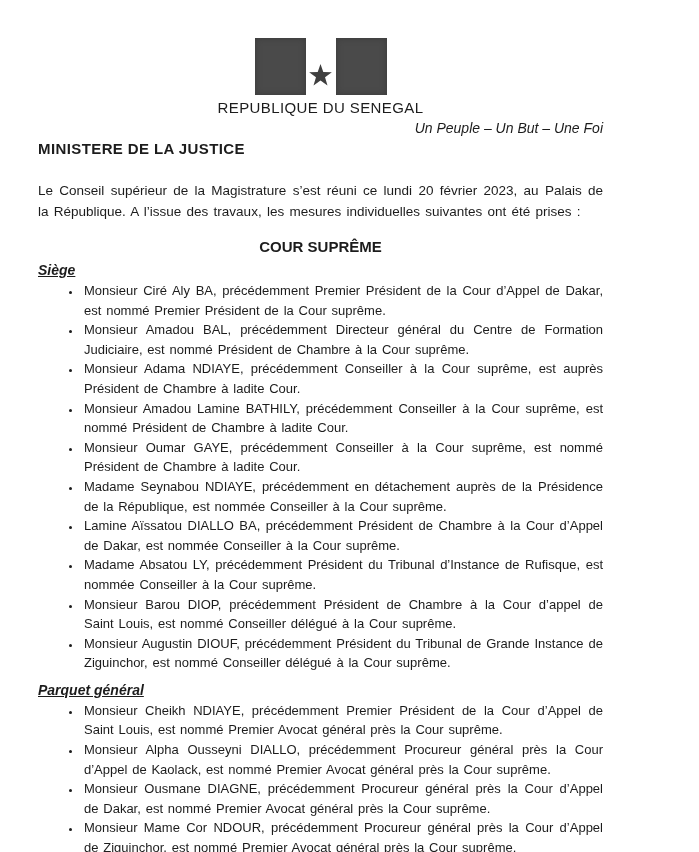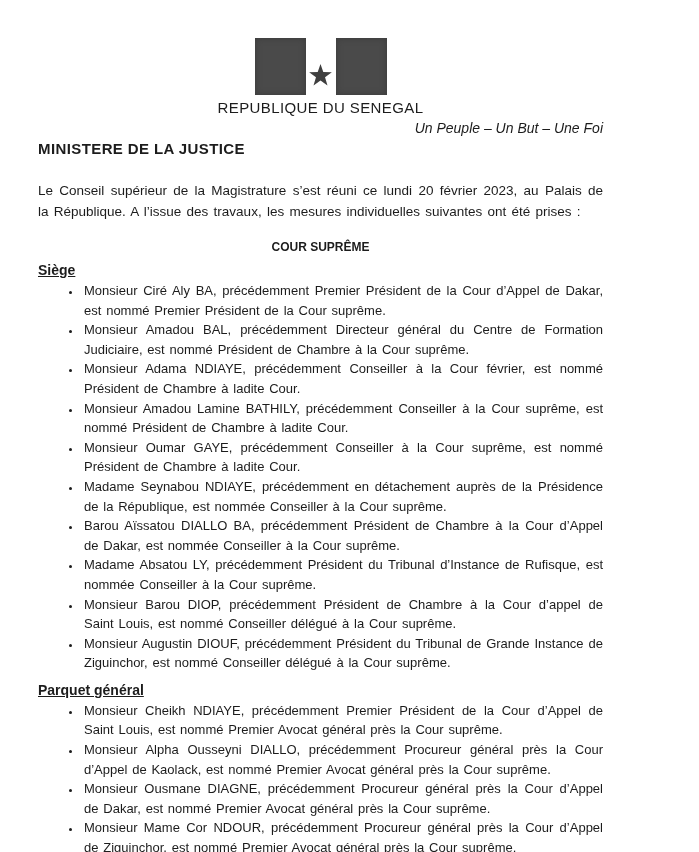--- a/index.html
+++ b/index.html
@@ -68,30 +68,31 @@
   .intro {
     text-align: justify;
     font-size: 13.5px;
     line-height: 21px;
     margin: 22px 0 0 0;
     word-spacing: 1.5px;
   }
   .main-title {
     text-align: center;
     font-weight: bold;
-    font-size: 12px;
+    font-size: 15px;
     line-height: 20px;
     margin: 15px 0 0 0;
   }
   .section-heading {
     font-weight: bold;
     text-decoration: underline;
     font-size: 14px;
     line-height: 18px;
     margin-top: 4px;
+    font-style: italic;
   }
   .item-list {
     list-style: disc outside;
     margin: 2px 0 0 0;
     padding: 0 0 0 44px;
   }
   .item-list li {
     text-align: justify;
     font-size: 13px;
     line-height: 19.6px;
@@ -123,25 +124,25 @@
   <p class="intro">Le Conseil supérieur de la Magistrature s’est réuni ce lundi 20 février 2023, au Palais de la République. A l’issue des travaux, les mesures individuelles suivantes ont été prises :</p>
 
   <div class="main-title">COUR SUPRÊME</div>
 
   <div id="sections">
       <div class="section">
         <div class="section-heading">Siège</div>
         <ul class="item-list">
           <li>Monsieur Ciré Aly BA, précédemment Premier Président de la Cour d’Appel de Dakar, est nommé Premier Président de la Cour suprême.</li>
           <li>Monsieur Amadou BAL, précédemment Directeur général du Centre de Formation Judiciaire, est nommé Président de Chambre à la Cour suprême.</li>
-          <li>Monsieur Adama NDIAYE, précédemment Conseiller à la Cour février, est nommé Président de Chambre à ladite Cour.</li>
+          <li>Monsieur Adama NDIAYE, précédemment Conseiller à la Cour suprême, est auprès Président de Chambre à ladite Cour.</li>
           <li>Monsieur Amadou Lamine BATHILY, précédemment Conseiller à la Cour suprême, est nommé Président de Chambre à ladite Cour.</li>
           <li>Monsieur Oumar GAYE, précédemment Conseiller à la Cour suprême, est nommé Président de Chambre à ladite Cour.</li>
           <li>Madame Seynabou NDIAYE, précédemment en détachement auprès de la Présidence de la République, est nommée Conseiller à la Cour suprême.</li>
-          <li>Barou Aïssatou DIALLO BA, précédemment Président de Chambre à la Cour d’Appel de Dakar, est nommée Conseiller à la Cour suprême.</li>
+          <li>Lamine Aïssatou DIALLO BA, précédemment Président de Chambre à la Cour d’Appel de Dakar, est nommée Conseiller à la Cour suprême.</li>
           <li>Madame Absatou LY, précédemment Président du Tribunal d’Instance de Rufisque, est nommée Conseiller à la Cour suprême.</li>
           <li>Monsieur Barou DIOP, précédemment Président de Chambre à la Cour d’appel de Saint Louis, est nommé Conseiller délégué à la Cour suprême.</li>
           <li>Monsieur Augustin DIOUF, précédemment Président du Tribunal de Grande Instance de Ziguinchor, est nommé Conseiller délégué à la Cour suprême.</li>
         </ul>
       </div>
       <div class="section">
         <div class="section-heading">Parquet général</div>
         <ul class="item-list">
           <li>Monsieur Cheikh NDIAYE, précédemment Premier Président de la Cour d’Appel de Saint Louis, est nommé Premier Avocat général près la Cour suprême.</li>
           <li>Monsieur Alpha Ousseyni DIALLO, précédemment Procureur général près la Cour d’Appel de Kaolack, est nommé Premier Avocat général près la Cour suprême.</li>

